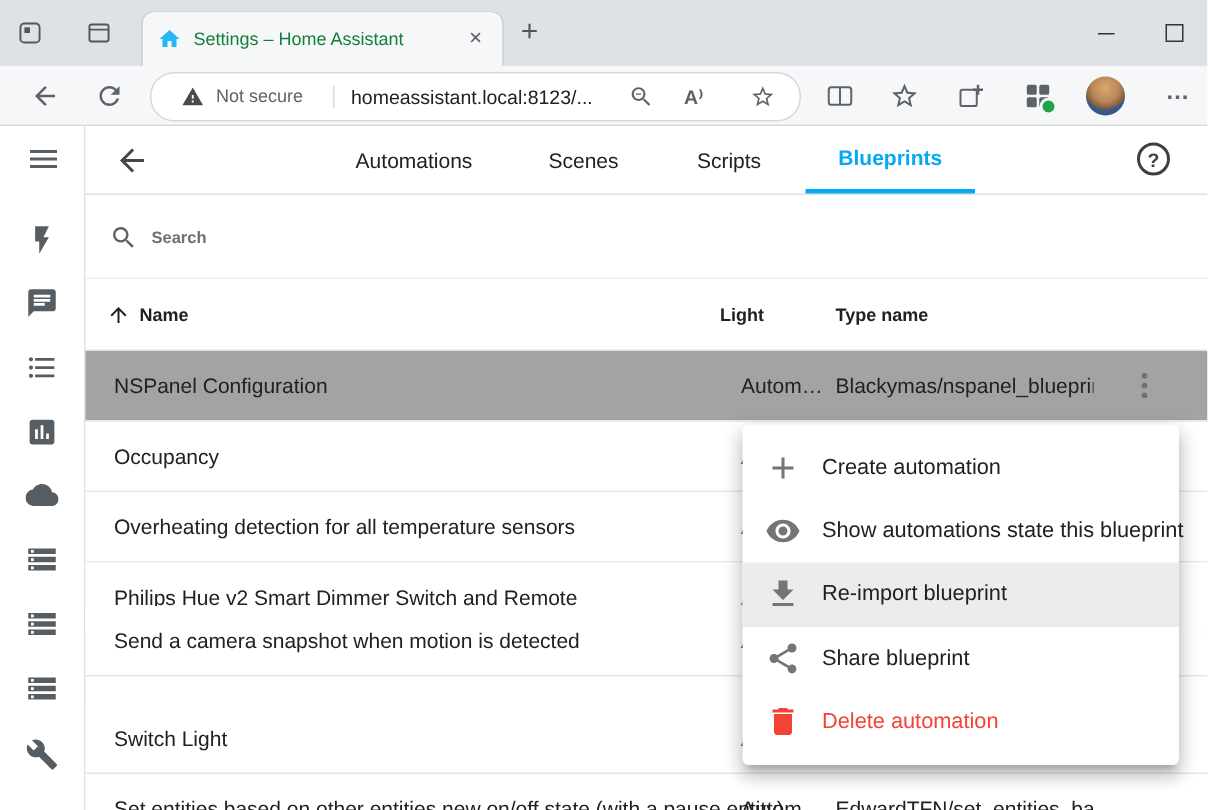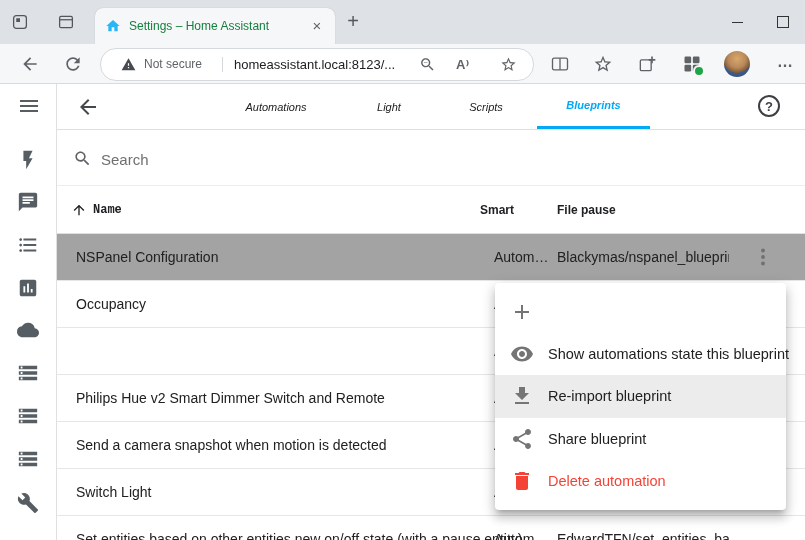--- a/index.html
+++ b/index.html
@@ -46,39 +46,39 @@
   
   .sidebar{position:absolute;left:0;top:84px;width:57px;height:456px;background:#fff;
            border-right:1px solid #e0e0e0;box-sizing:border-box;}
   .side-icon{position:absolute;left:17px;width:24px;height:24px;color:#565d63;}
 
   
   .topbar{position:absolute;left:57px;top:84px;width:748px;height:46px;background:#fff;
           border-bottom:1px solid #e0e0e0;box-sizing:border-box;}
   .ha-back{position:absolute;left:19px;top:11px;width:24px;height:24px;color:#44484c;}
   .ha-tab{position:absolute;top:0;height:45px;display:flex;align-items:center;justify-content:center;
-          font-size:11px;color:#212121;box-sizing:border-box;font-style:italic;}
+          font-size:14px;color:#212121;box-sizing:border-box;}
   .ha-tab.active{color:var(--accent);border-bottom:3px solid var(--accent);font-weight:bold;}
   .help-btn{position:absolute;left:701px;top:11px;width:22px;height:22px;border:2px solid #3c4043;
             border-radius:50%;color:#3c4043;font-size:13px;font-weight:bold;display:flex;
             align-items:center;justify-content:center;box-sizing:border-box;}
 
   
   .search-row{position:absolute;left:57px;top:130px;width:748px;height:56px;border-bottom:1px solid #ededed;
               box-sizing:border-box;}
   .search-icon{position:absolute;left:16px;top:19px;width:19px;height:19px;color:#5f6368;}
   .search-input{position:absolute;left:42px;top:14px;width:300px;height:28px;border:none;outline:none;
-                background:transparent;font-size:15px;color:#737373;font-family:inherit;}
+                background:transparent;font-size:11px;color:#737373;font-family:inherit;font-weight:bold;}
   .search-input::placeholder{color:#6f6f6f;opacity:1;}
 
   
   .thead{position:absolute;left:57px;top:186px;width:748px;height:48px;border-bottom:1px solid #e0e0e0;
          font-size:12px;font-weight:bold;color:#202124;line-height:48px;box-sizing:border-box;}
   .sort-arrow{position:absolute;left:14px;top:16px;width:16px;height:16px;color:#202124;}
-  .th-name{position:absolute;left:36px;font-family:Liberation Mono, monospace;}
+  .th-name{position:absolute;left:36px;}
   .th-type{position:absolute;left:423px;}
   .th-file{position:absolute;left:500px;}
   .trow{position:absolute;left:57px;width:748px;height:47px;border-bottom:1px solid #e6e6e6;
         line-height:46px;font-size:14px;color:#212121;background:#fff;box-sizing:border-box;}
   .trow.hl{background:#a3a3a3;}
   .c-name{position:absolute;left:19px;white-space:nowrap;}
   .c-type{position:absolute;left:423px;width:62px;white-space:nowrap;overflow:hidden;margin-left:14px;}
   .c-file{position:absolute;left:500px;width:172px;white-space:nowrap;overflow:hidden;}
   .c-dots{position:absolute;left:694px;top:11px;width:24px;height:24px;color:#707070;}
 
@@ -245,21 +245,21 @@
   </span>
 </div>
 
 <div class="topbar">
   <span class="ha-back">
     <svg viewBox="0 0 24 24" width="24" height="24" fill="currentColor">
         <path d="M20 11H7.83l5.59-5.59L12 4l-8 8 8 8 1.41-1.41L7.83 13H20v-2z"></path>
       </svg>
   </span>
   <span class="ha-tab" style="left:163px;width:112px">Automations</span>
-  <span class="ha-tab" style="left:287px;width:90px">Light</span>
+  <span class="ha-tab" style="left:287px;width:90px">Scenes</span>
   <span class="ha-tab active" style="left:480px;width:113px">Blueprints</span>
   <span class="ha-tab" style="left:384px;width:90px">Scripts</span>
   <span class="help-btn">?</span>
 </div>
 
 <div class="search-row">
   <span class="search-icon">
     <svg viewBox="0 0 24 24" width="19" height="19" fill="currentColor">
         <path d="M15.5 14h-.79l-.28-.27C15.41 12.59 16 11.11 16 9.5 16 5.91 13.09 3 9.5 3S3 5.91 3 9.5 5.91 16 9.5 16c1.61 0 3.09-.59 4.23-1.57l.27.28v.79l5 4.99L20.49 19l-4.99-5zm-6 0C7.01 14 5 11.99 5 9.5S7.01 5 9.5 5 14 7.01 14 9.5 11.99 14 9.5 14z"></path>
       </svg>
@@ -267,51 +267,52 @@
   <input class="search-input" type="text" placeholder="Search" style="">
 </div>
 
 <div class="thead">
   <span class="sort-arrow">
     <svg viewBox="0 0 24 24" width="16" height="16" fill="currentColor">
         <path d="M4 12l1.41 1.41L11 7.83V20h2V7.83l5.58 5.59L20 12l-8-8-8 8z"></path>
       </svg>
   </span>
   <span class="th-name">Name</span>
-  <span class="th-type">Smart</span>
-  <span class="th-file">File pause</span>
+  <span class="th-type">Light</span>
+  <span class="th-file">Type name</span>
 </div>
 
 <div class="trow hl" style="top:234px">
   <span class="c-name">NSPanel Configuration</span>
   <span class="c-type">Autom…</span>
   <span class="c-file">Blackymas/nspanel_blueprin…</span>
   <span class="c-dots">
     <svg viewBox="0 0 24 24" width="24" height="24" fill="currentColor">
         <circle cx="12" cy="5.5" r="1.9"></circle>
         <circle cx="12" cy="12" r="1.9"></circle>
         <circle cx="12" cy="18.5" r="1.9"></circle>
       </svg>
   </span>
 </div>
 <div class="trow" style="top:281px">
   <span class="c-name">Occupancy</span>
   <span class="c-type">Autom…</span>
   <span class="c-file"></span>
 </div>
 <div class="trow" style="top:328px">
+  <span class="c-name">Overheating detection for all temperature sensors</span>
   <span class="c-type">Autom…</span>
   <span class="c-file"></span>
 </div>
 <div class="trow" style="top:375px">
   <span class="c-name">Philips Hue v2 Smart Dimmer Switch and Remote</span>
   <span class="c-type">Autom…</span>
   <span class="c-file"></span>
 </div>
-<div class="trow" style="top:422px">
+<div class="trow" style="top:404px">
   <span class="c-name">Send a camera snapshot when motion is detected</span>
   <span class="c-type">Autom…</span>
   <span class="c-file"></span>
 </div>
 <div class="trow" style="top:469px">
   <span class="c-name">Switch Light</span>
   <span class="c-type">Autom…</span>
   <span class="c-file"></span>
 </div>
 <div class="trow" style="top:516px">
@@ -320,20 +321,21 @@
   <span class="c-file">EdwardTFN/set_entities_bas…</span>
 </div>
 
 <div class="menu">
   <div class="menu-item">
     <span class="mi-icon">
       <svg viewBox="0 0 24 24" width="24" height="24" fill="currentColor">
           <path d="M19 13h-6v6h-2v-6H5v-2h6V5h2v6h6v2z"></path>
         </svg>
     </span>
+    <span class="mi-label">Create automation</span>
   </div>
   <div class="menu-item">
     <span class="mi-icon">
       <svg viewBox="0 0 24 24" width="24" height="24" fill="currentColor">
           <path d="M12 4.5C7 4.5 2.73 7.61 1 12c1.73 4.39 6 7.5 11 7.5s9.27-3.11 11-7.5c-1.73-4.39-6-7.5-11-7.5zm0 12.5c-2.76 0-5-2.24-5-5s2.24-5 5-5 5 2.24 5 5-2.24 5-5 5zm0-8c-1.66 0-3 1.34-3 3s1.34 3 3 3 3-1.34 3-3-1.34-3-3-3z"></path>
         </svg>
     </span>
     <span class="mi-label">Show automations state this blueprint</span>
   </div>
   <div class="menu-item hovered">

